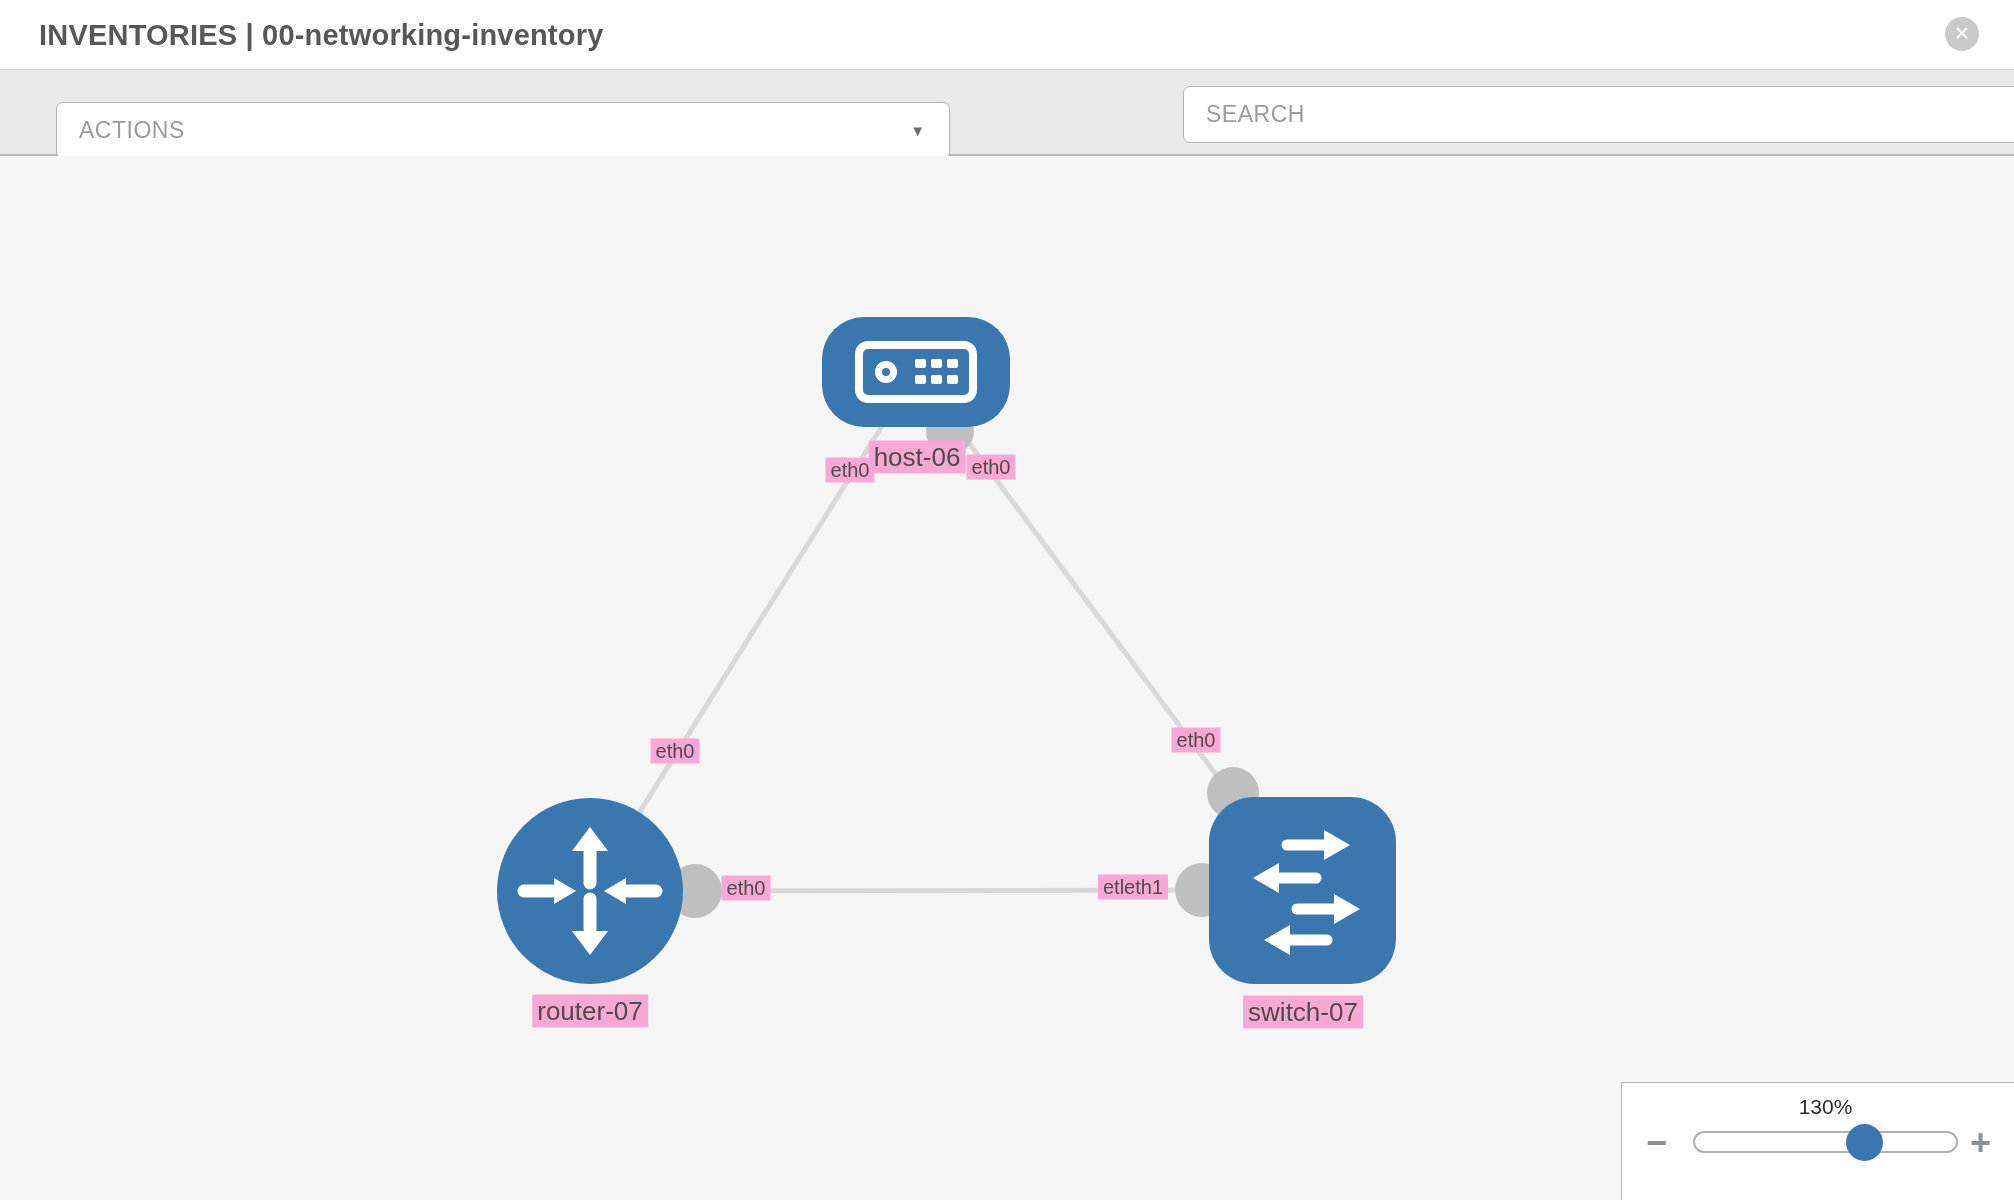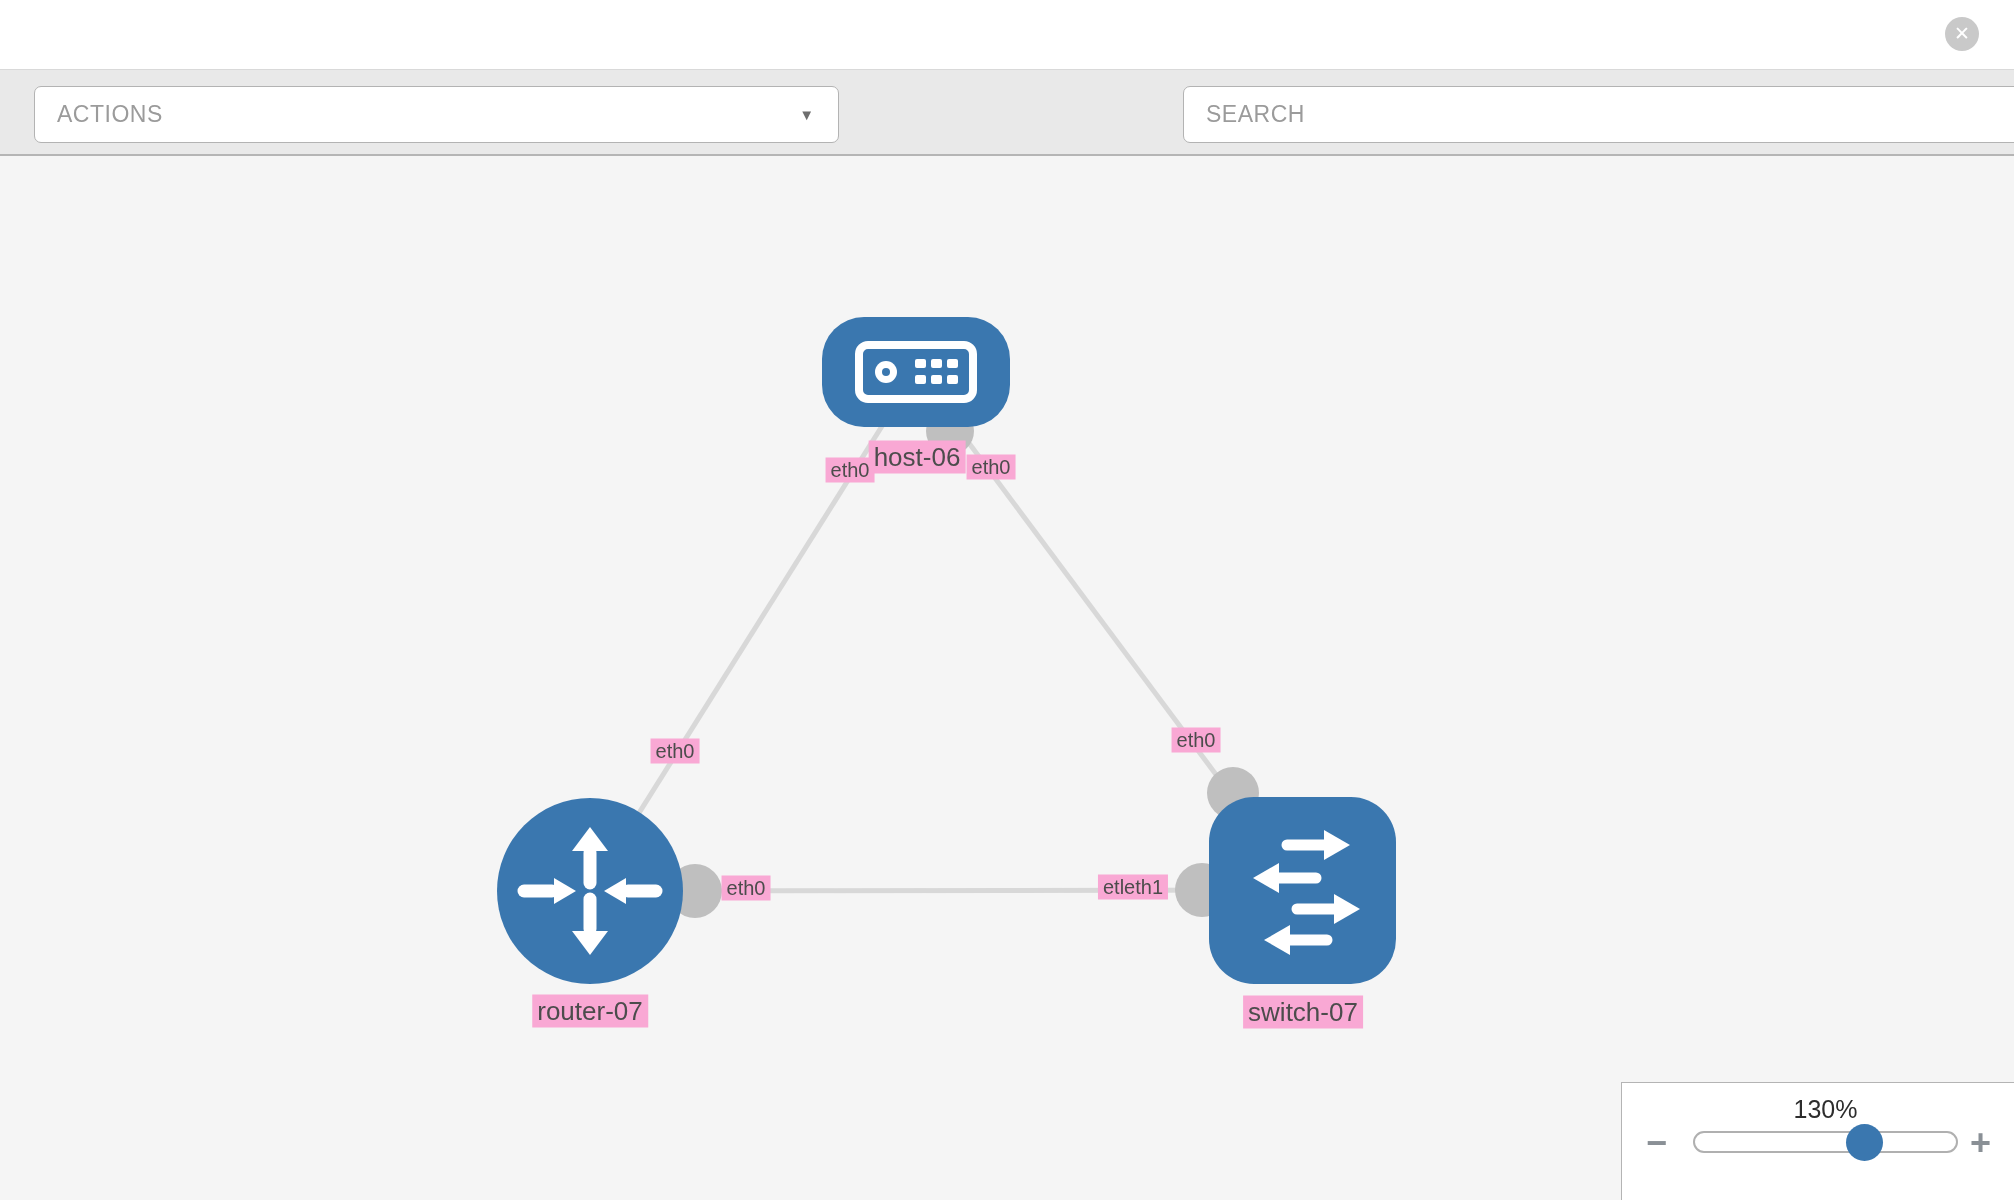--- a/index.html
+++ b/index.html
@@ -50,21 +50,21 @@
     background:#f9a8d4;color:#4c4c4c;padding:1px 5px;white-space:nowrap;
   }
   .node-name{font-size:26px;}
   .iface-name{font-size:20px;}
   .zoom-panel{
     position:absolute;right:-2px;bottom:-2px;width:395px;height:120px;
     background:#ffffff;border:1px solid #b4b4b4;box-sizing:border-box;
   }
   .zoom-level{
     position:absolute;left:71px;top:12px;width:265px;text-align:center;
-    font-size:25px;color:#2d2d2d;
+    font-size:21px;color:#2d2d2d;
   }
   .zoom-minus,.zoom-plus{
     position:absolute;top:38px;font-size:36px;font-weight:bold;color:#8a9096;
     cursor:pointer;user-select:none;line-height:44px;
   }
   .zoom-minus{left:24px;}
   .zoom-plus{left:348px;}
   .zoom-track{
     position:absolute;left:71px;top:48px;width:265px;height:22px;
     background:#ffffff;border:2px solid #b0b0b0;border-radius:13px;
@@ -72,27 +72,28 @@
   }
   .zoom-handle{
     position:absolute;top:41px;width:37px;height:37px;border-radius:50%;
     cursor:grab;
   }
 </style>
 </head>
 <body>
 
 <div class="header">
+  <div class="page-title">INVENTORIES | 00-networking-inventory</div>
   <div class="close-btn">
     <span>✕</span>
   </div>
 </div>
 
 <div class="toolbar">
-  <div class="select-box" style="left:34px;width:805px;">
+  <div class="select-box" style="left:56px;width:894px;margin-top:16px;">
     <span class="select-label">ACTIONS</span>
     <span class="caret">▼</span>
   </div>
 
   <div class="tool-icon" style="left:1048px;">
     <svg viewBox="0 0 512 512">
       <path fill="#7b8187" d="M507.73 109.1c-2.24-9.03-13.54-12.09-20.12-5.51l-74.36 74.36-67.88-11.31-11.31-67.88 74.36-74.36c6.62-6.62 3.43-17.9-5.66-20.16-47.38-11.74-99.55.91-136.58 37.93-39.64 39.64-50.55 97.1-34.05 147.2L18.74 402.76c-24.99 24.99-24.99 65.51 0 90.5 24.99 24.99 65.51 24.99 90.5 0l213.21-213.21c50.12 16.71 107.47 5.68 147.37-34.22 37.07-37.07 49.7-89.32 37.91-136.73zM64 472c-13.25 0-24-10.75-24-24 0-13.26 10.75-24 24-24s24 10.74 24 24c0 13.25-10.75 24-24 24z"></path>
     </svg>
   </div>
 

